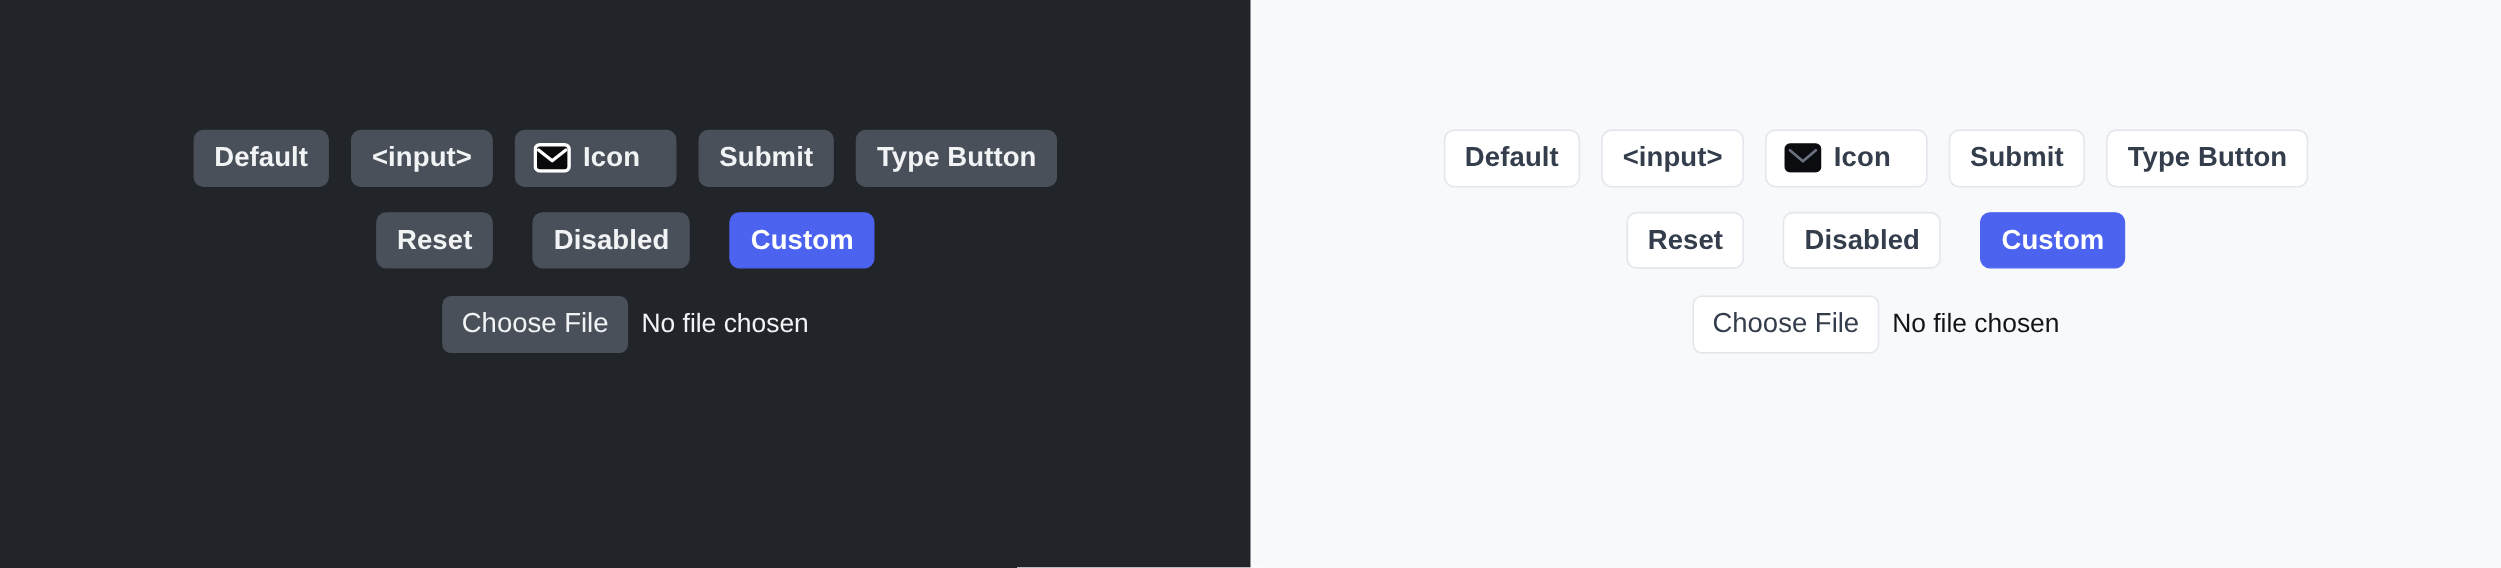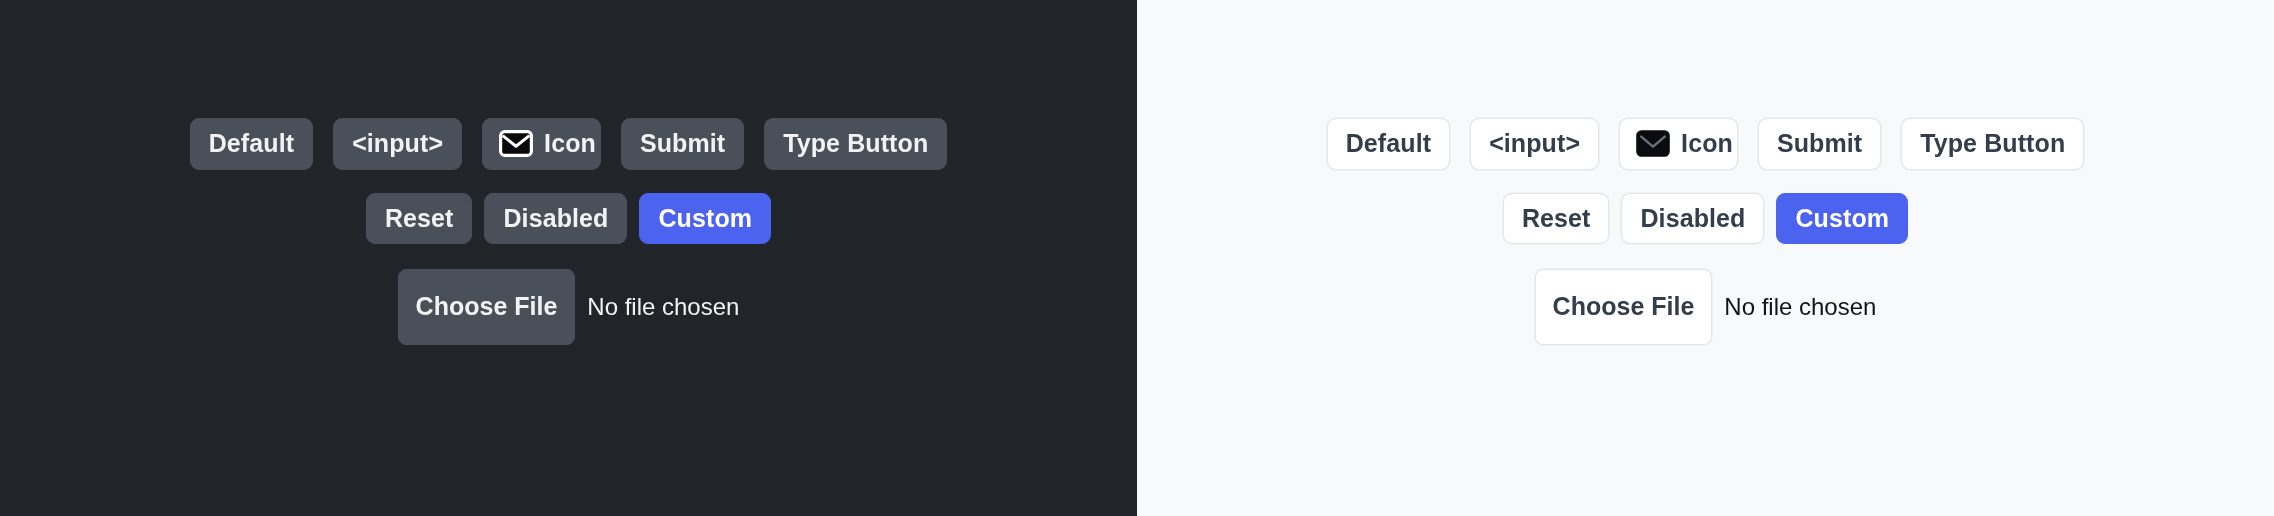--- a/index.html
+++ b/index.html
@@ -36,21 +36,21 @@
     align-items: center;
   }
 
   .row {
     display: flex;
     flex-wrap: nowrap;
     align-items: center;
     justify-content: center;
   }
   .row-1 { gap: 20px; }
-  .row-2 { gap: 12px; margin-top: 23px; }
+  .row-2 { gap: 36px; margin-top: 23px; }
   .row-3 { margin-top: 25px; }
 
   
   .btn {
     display: inline-flex;
     align-items: center;
     justify-content: center;
     box-sizing: border-box;
     padding: 10px 18px;
     border-radius: 9px;
@@ -85,21 +85,21 @@
   }
   .light .btn.custom {
     background: #4c63f0;
     border-color: #4c63f0;
     color: #ffffff;
     box-shadow: none;
   }
 
   
   .btn.icon-btn {
-    padding: 10px 4px 10px 16px;
+    padding: 10px 32px 10px 16px;
     gap: 11px;
   }
 
   .env {
     display: inline-block;
     width: 34px;
     height: 27px;
     flex: 0 0 auto;
   }
   .env svg { display: block; width: 34px; height: 27px; }
@@ -108,24 +108,24 @@
   .file-field {
     display: inline-flex;
     align-items: center;
     gap: 12px;
   }
   .file-btn {
     display: inline-flex;
     align-items: center;
     justify-content: center;
     box-sizing: border-box;
-    padding: 22px 17px;
+    padding: 10px 17px;
     border-radius: 8px;
     font-size: 25px;
-    font-weight: bold;
+    font-weight: normal;
     line-height: 1.18;
     white-space: nowrap;
     border: 1px solid transparent;
     cursor: pointer;
     user-select: none;
   }
   .dark .file-btn {
     background: #4a505a;
     color: #f1f3f5;
     border-color: #4a505a;

